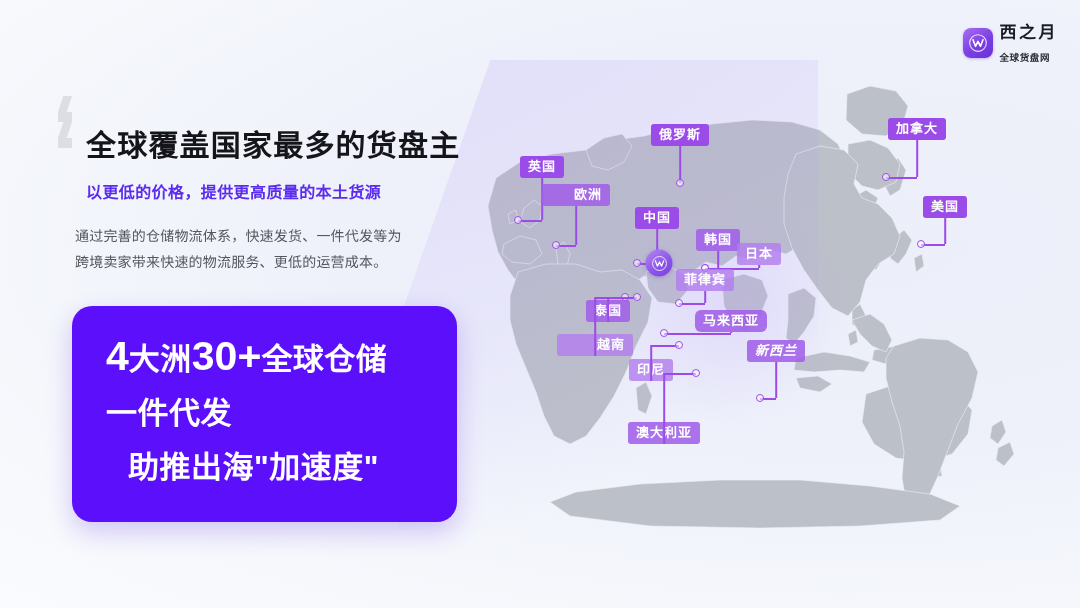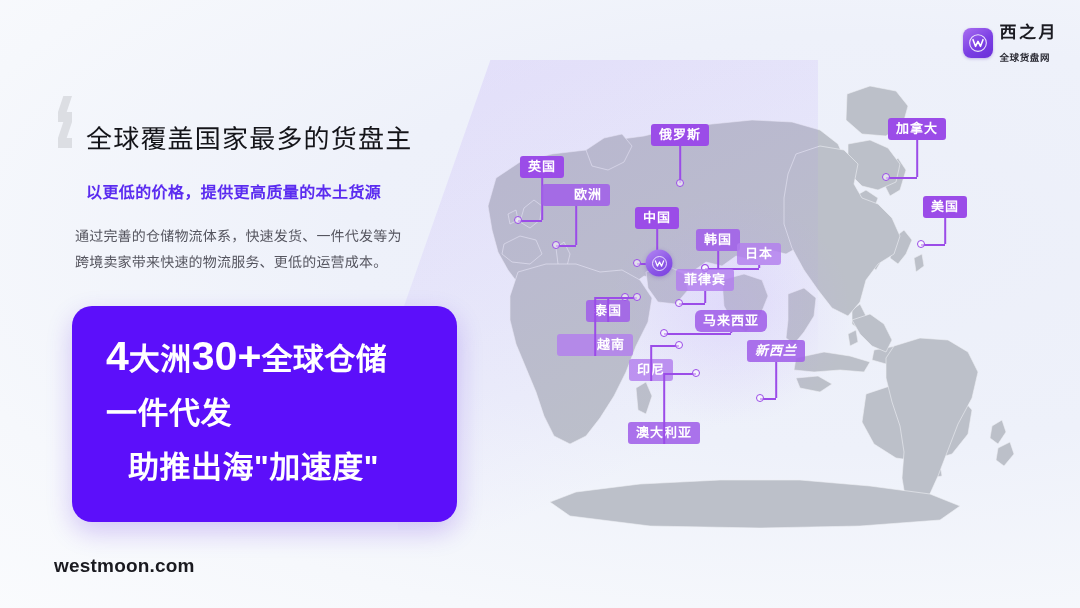--- a/index.html
+++ b/index.html
@@ -119,22 +119,22 @@
     background: #dcdee3;
     margin-right: 6px;
     clip-path: polygon(38% 0%, 100% 0%, 62% 62%, 100% 62%, 100% 100%, 0% 100%, 0% 62%);
     vertical-align: top;
   }
 
   #headline {
     position: absolute;
     left: 86px;
     top: 101px;
-    font-size: 26px;
-    font-weight: 400;
+    font-size: 30px;
+    font-weight: 700;
     color: #141419;
     letter-spacing: 1.2px;
     white-space: nowrap;
   }
   #subheadline {
     position: absolute;
     left: 86px;
     top: 166px;
     font-size: 16px;
     font-weight: 700;
@@ -464,15 +464,14 @@
       </div>
     </div>
 
   <div id="china-badge">
     <svg width="18" height="18" viewBox="0 0 24 24">
       <circle cx="12" cy="12" r="9.3" fill="none" stroke="#ffffff" stroke-width="1.2" opacity="0.9"></circle>
       <path d="M6.5 8.5 L9.2 15.5 L12 10 L14.8 15.5 L17.5 8.5" fill="none" stroke="#ffffff" stroke-width="1.7" stroke-linecap="round" stroke-linejoin="round"></path>
     </svg>
   </div>
 
-  <div id="footer">westmoon.com</div>
 
 </div>
 
 </body></html>

